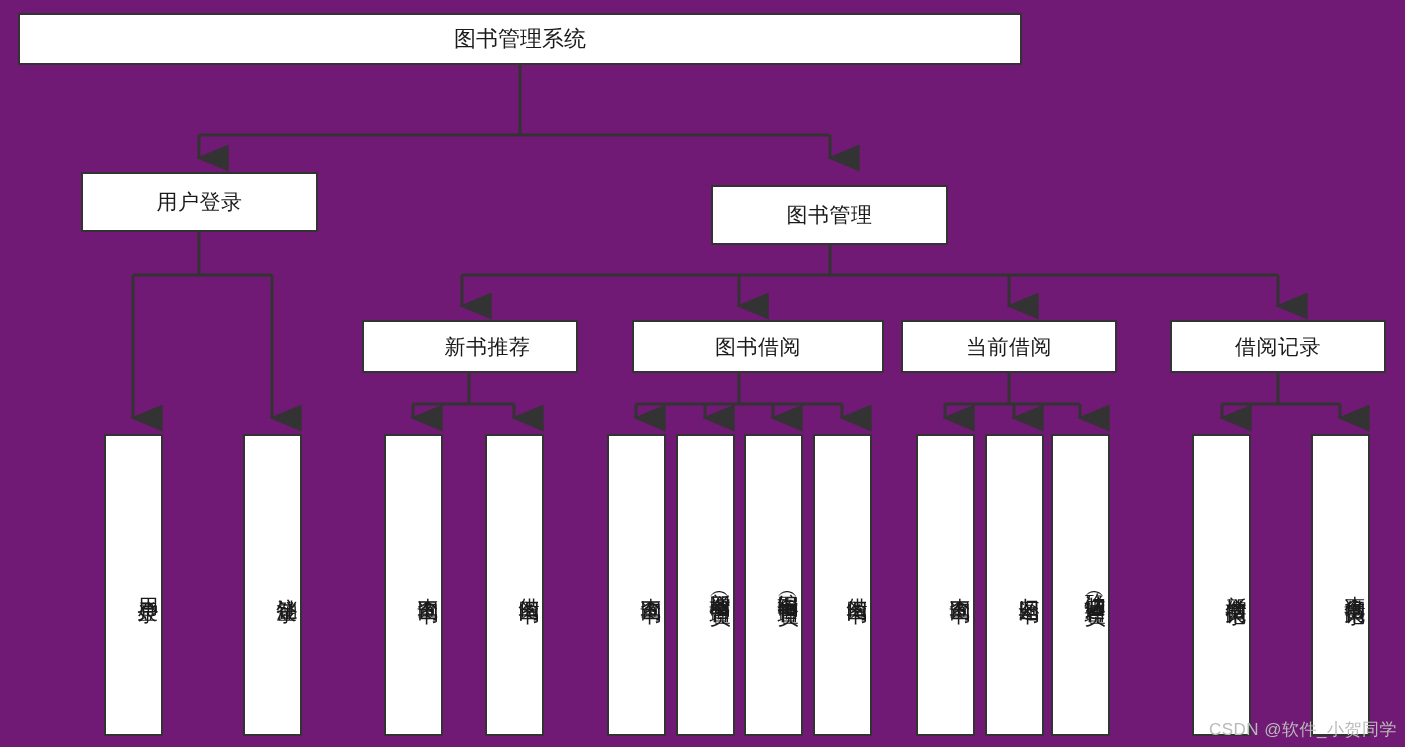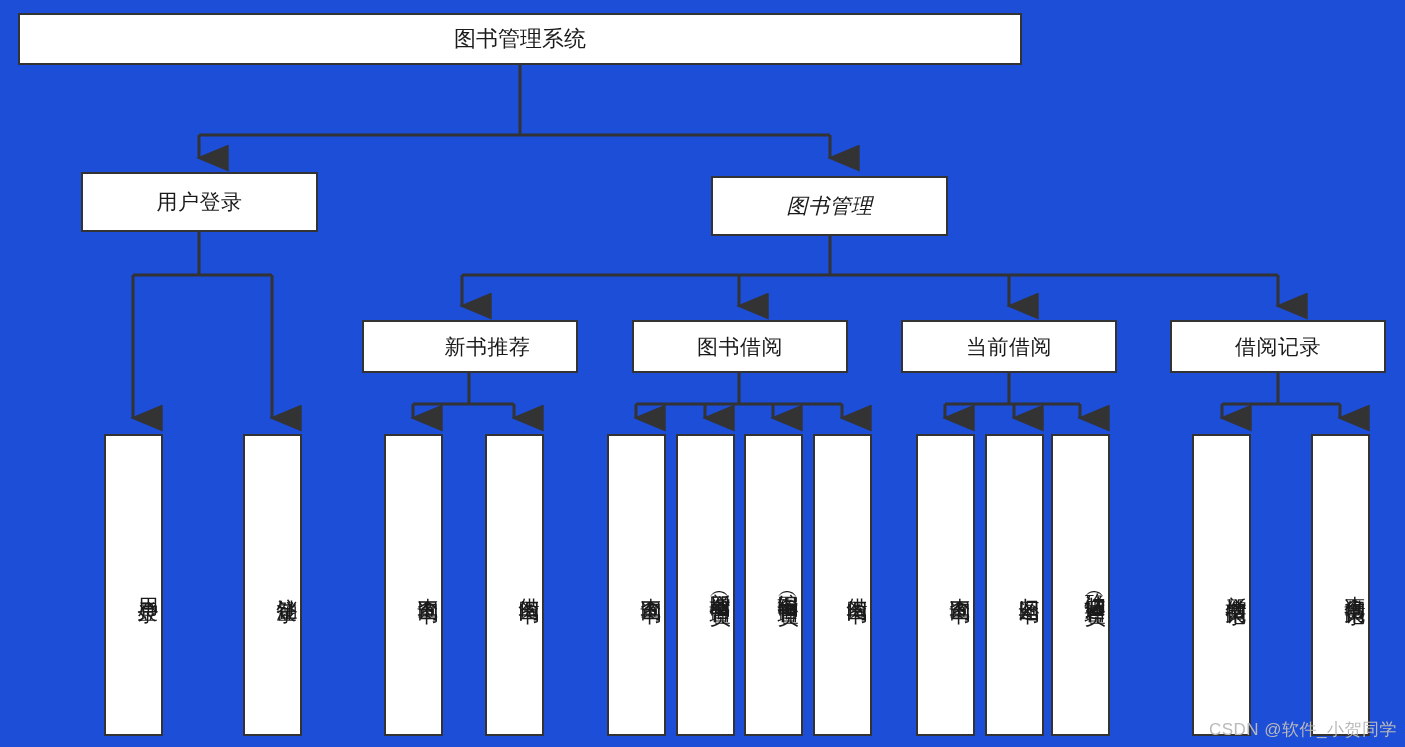--- a/index.html
+++ b/index.html
@@ -7,21 +7,21 @@
     padding: 0;
     background: #ffffff;
   }
   body {
     font-family: "Liberation Sans", "DejaVu Sans", sans-serif;
   }
   #diagram-root {
     position: relative;
     width: 1405px;
     height: 747px;
-    background: #1d4ed8;
+    background: #701a75;
     overflow: hidden;
   }
   #wires {
     position: absolute;
     left: 0;
     top: 0;
     width: 1405px;
     height: 747px;
     pointer-events: none;
   }
@@ -130,28 +130,28 @@
     </g>
   </svg>
 
   <div class="node node-root" style="left:18px; top:13px; width:1004px; height:52px;">
     <span>图书管理系统</span>
   </div>
 
   <div class="node node-h" style="left:81px; top:172px; width:237px; height:60px;">
     <span>用户登录</span>
   </div>
-  <div class="node node-h" style="left:711px; top:176px; width:237px; height:60px;font-style:italic;">
+  <div class="node node-h" style="left:711px; top:185px; width:237px; height:60px;">
     <span>图书管理</span>
   </div>
 
   <div class="node node-h" style="left:362px; top:320px; width:216px; height:53px;padding-left:35px;">
     <span>新书推荐</span>
   </div>
-  <div class="node node-h" style="left:632px; top:320px; width:216px; height:53px;">
+  <div class="node node-h" style="left:632px; top:320px; width:252px; height:53px;">
     <span>图书借阅</span>
   </div>
   <div class="node node-h" style="left:901px; top:320px; width:216px; height:53px;">
     <span>当前借阅</span>
   </div>
   <div class="node node-h" style="left:1170px; top:320px; width:216px; height:53px;">
     <span>借阅记录</span>
   </div>
 
   <div class="node node-v" style="left:104px; top:434px; width:59px; height:302px;">

